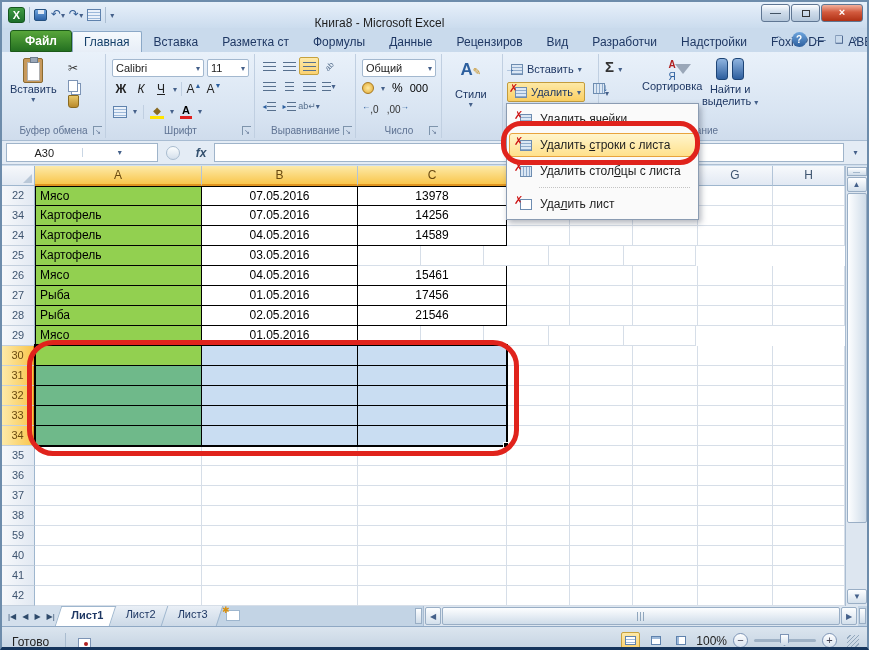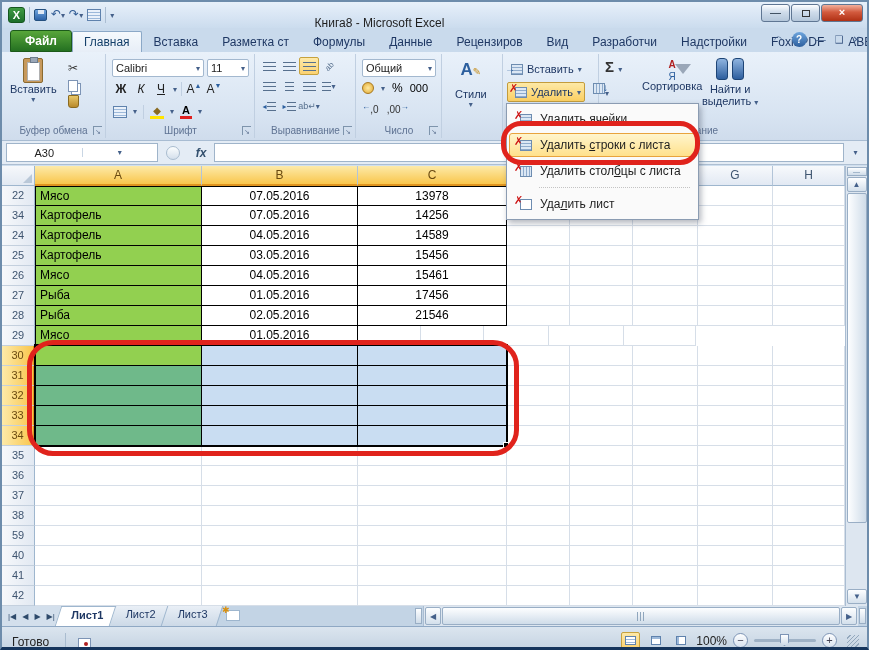--- a/index.html
+++ b/index.html
@@ -405,21 +405,20 @@
           <div class="cell e" style="width: 63px;"></div>
           <div class="cell e" style="width: 63px;"></div>
           <div class="cell e" style="width: 65px;"></div>
           <div class="cell e" style="width: 75px;"></div>
           <div class="cell e" style="width: 72px;"></div>
         </div>
         <div class="grow">
           <div class="rh">25</div>
           <div class="cell green tb tl" style="width: 167px;">Картофель</div>
           <div class="cell num tb" style="width: 156px;">03.05.2016</div>
-          <div class="cell num tb" style="width: 149px;">15456</div>
           <div class="cell e" style="width: 63px;"></div>
           <div class="cell e" style="width: 63px;"></div>
           <div class="cell e" style="width: 65px;"></div>
           <div class="cell e" style="width: 75px;"></div>
           <div class="cell e" style="width: 72px;"></div>
         </div>
         <div class="grow">
           <div class="rh">26</div>
           <div class="cell green tb tl" style="width: 167px;">Мясо</div>
           <div class="cell num tb" style="width: 156px;">04.05.2016</div>

